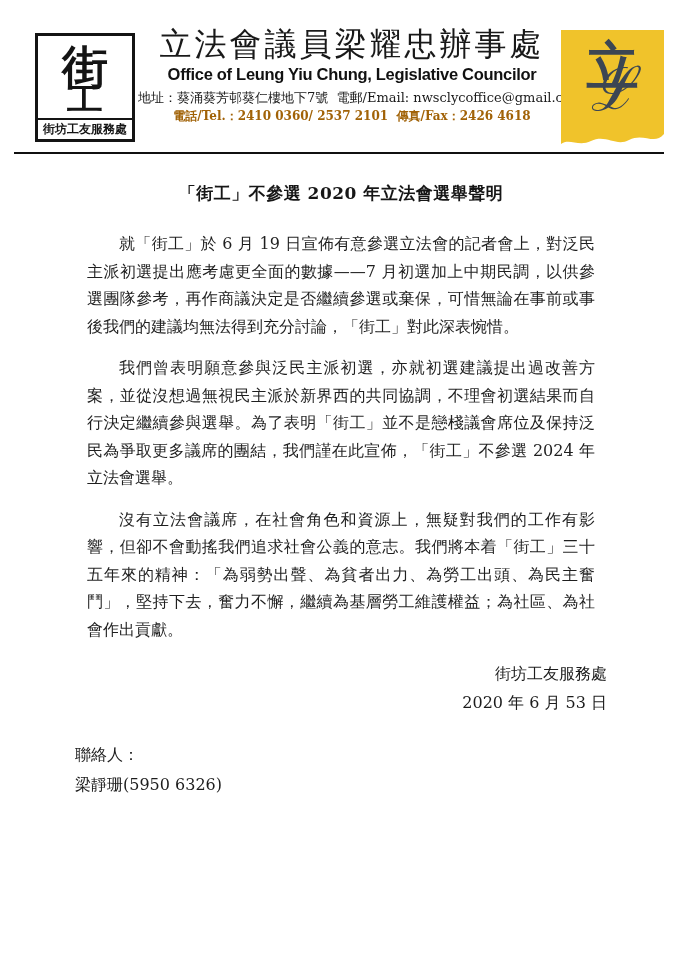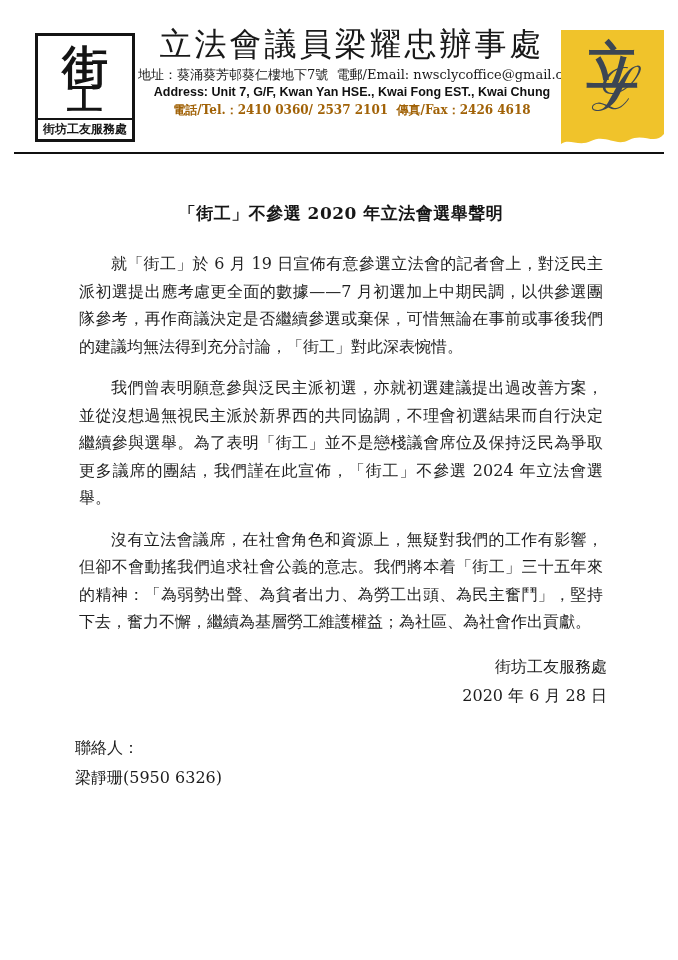--- a/index.html
+++ b/index.html
@@ -53,29 +53,29 @@
     position: absolute; top: 30px; left: 50%; transform: translateX(-52%) rotate(-6deg);
     font-size: 56px; line-height: 60px; font-style: italic; color: #3C4653;
   }
 
   .rule {
     position: absolute; top: 152px; left: 14px; right: 14px;
     border-top: 2.5px solid #101010;
   }
 
   
-  .letter-main { position: absolute; top: 159px; left: 75px; width: 532px; }
+  .letter-main { position: absolute; top: 139px; left: 75px; width: 532px; }
 
   .doc-title {
     margin: 42px 0 0;
     font-size: 17px; line-height: 24px; font-weight: 700;
     text-align: center; letter-spacing: 0.5px; color: #161616;
   }
   .body-para {
-    margin: 14px 4px 0;
+    margin: 14px 12px 0;
     font-size: 16px; line-height: 27.5px;
     text-align: justify; text-indent: 2em;
     color: #1f1f1f;
   }
   .body-para.first { margin-top: 25px; }
 
   .signature { margin-top: 16px; text-align: right; font-size: 16px; line-height: 29px; color: #1c1c1c; }
   .contacts  { margin-top: 23px; text-align: left;  font-size: 16px; line-height: 30px; color: #1c1c1c; }
 </style>
 </head>
@@ -89,22 +89,22 @@
       <div class="logo-glyphs">
         <span class="g-top">街</span>
         <span class="g-bottom">工</span>
       </div>
       <div class="logo-divider"></div>
       <div class="logo-caption">街坊工友服務處</div>
     </div>
 
     <div class="head-center">
       <div class="org-zh">立法會議員梁耀忠辦事處</div>
+      <div class="org-en">Office of Leung Yiu Chung, Legislative Councilor</div>
       <div class="addr-zh">地址：葵涌葵芳邨葵仁樓地下7號  電郵/Email: nwsclycoffice@gmail.com</div>
-      <div class="addr-en">Address: Unit 7, G/F, Kwan Yan HSE., Kwai Fong EST., Kwai Chung</div>
       <div class="telfax">電話/Tel.：2410 0360/ 2537 2101  傳真/Fax：2426 4618</div>
     </div>
 
     <div class="legco-banner">
       <svg viewBox="0 0 103 122" width="103" height="122">
         <path d="M0 0 H103 V104 C93 116, 83 102, 68 110 C55 117, 45 104, 30 111 C18 117, 8 108, 0 114 Z" fill="#F0C32B"></path>
       </svg>
       <span class="legco-script">ℒ</span>
       <span class="legco-li">立</span>
     </div>
@@ -118,21 +118,21 @@
     <h1 class="doc-title">「街工」不參選 2020 年立法會選舉聲明</h1>
 
     <p class="body-para first">就「街工」於 6 月 19 日宣佈有意參選立法會的記者會上，對泛民主派初選提出應考慮更全面的數據——7 月初選加上中期民調，以供參選團隊參考，再作商議決定是否繼續參選或棄保，可惜無論在事前或事後我們的建議均無法得到充分討論，「街工」對此深表惋惜。</p>
 
     <p class="body-para">我們曾表明願意參與泛民主派初選，亦就初選建議提出過改善方案，並從沒想過無視民主派於新界西的共同協調，不理會初選結果而自行決定繼續參與選舉。為了表明「街工」並不是戀棧議會席位及保持泛民為爭取更多議席的團結，我們謹在此宣佈，「街工」不參選 2024 年立法會選舉。</p>
 
     <p class="body-para">沒有立法會議席，在社會角色和資源上，無疑對我們的工作有影響，但卻不會動搖我們追求社會公義的意志。我們將本着「街工」三十五年來的精神：「為弱勢出聲、為貧者出力、為勞工出頭、為民主奮鬥」，堅持下去，奮力不懈，繼續為基層勞工維護權益；為社區、為社會作出貢獻。</p>
 
     <div class="signature">
       <div>街坊工友服務處</div>
-      <div>2020 年 6 月 28 日</div>
+      <div>2020 年 6 月 53 日</div>
     </div>
 
     <div class="contacts">
       <div>聯絡人：</div>
       <div>梁靜珊(5950 6326)</div>
     </div>
 
   </main>
 
 </div>

